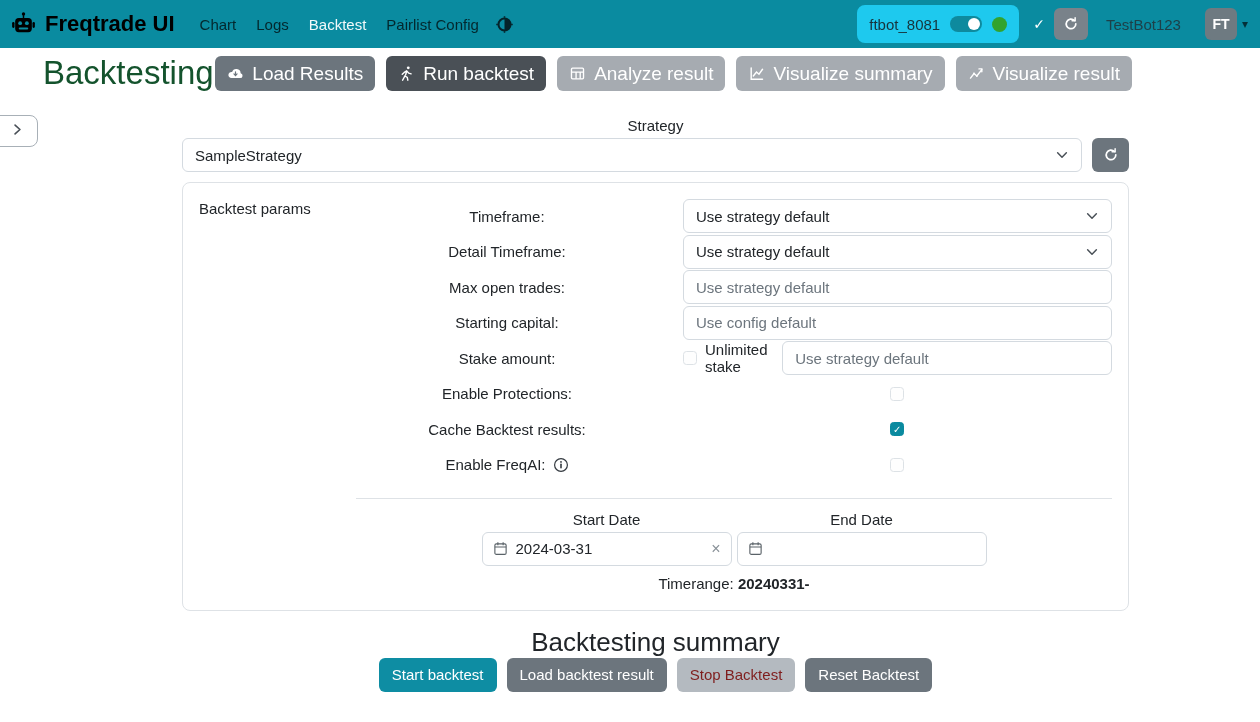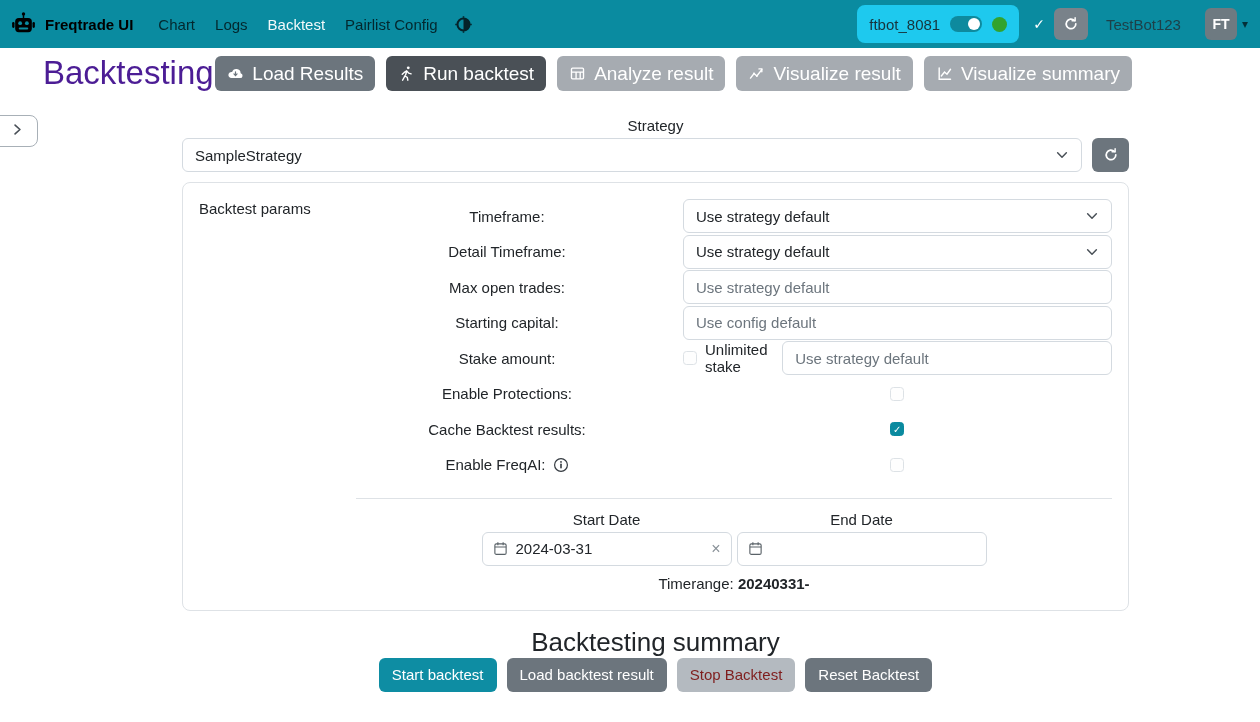--- a/index.html
+++ b/index.html
@@ -1,21 +1,21 @@
 <!DOCTYPE html>
 <html><head>
 <meta charset="utf-8">
 <style>
   * { margin:0; padding:0; box-sizing:border-box; }
   html,body { width:1260px; height:722px; background:#fff; overflow:hidden;
     font-family:"Liberation Sans","DejaVu Sans",sans-serif; font-size:15px; color:#212529; }
 
   
   .navbar { height:48px; background:#0a8ba0; display:flex; align-items:center; padding:0 12px 0 10px; }
-  .brand { display:flex; align-items:center; gap:8px; color:#000; font-size:15px; font-weight:600;text-align:center; }
+  .brand { display:flex; align-items:center; gap:8px; color:#000; font-size:22px; font-weight:600;text-align:center; }
   .brand svg { display:block; }
   .nav-links { display:flex; align-items:center; margin-left:15px; }
   .nav-link { padding:8px 10px; color:rgba(0,0,0,.72); cursor:pointer; }
   .nav-link.active { color:rgba(255,255,255,.95); }
   .theme-toggle { color:#05232a; margin-left:6px; cursor:pointer; display:flex; align-items:center; }
   .nav-right { margin-left:auto; display:flex; align-items:center; }
   .bot-badge { background:#1ec9ee; border-radius:8px; height:38px; display:flex; align-items:center;
     gap:10px; padding:0 12px; cursor:pointer; }
   .bot-name { color:#17343c; font-size:15px; }
   .switch { width:32px; height:16px; background:#0e8a9e; border-radius:8px; position:relative; cursor:pointer; }
@@ -24,21 +24,21 @@
   .nav-check { color:#fff; font-size:14px; margin:0 9px 0 14px; }
   .nav-refresh { width:34px; height:32px; border:none; border-radius:6px; background:#79828a; color:#fff;
     display:flex; align-items:center; justify-content:center; cursor:pointer; }
   .nav-user { color:#1d4049; margin:0 24px 0 18px; }
   .avatar { width:32px; height:32px; border-radius:6px; background:#6e7a81; color:#fff; font-weight:600;
     display:flex; align-items:center; justify-content:center; font-size:14px; cursor:pointer; }
   .caret { color:rgba(0,0,0,.65); font-size:12px; margin-left:5px; cursor:pointer; }
 
   
   .header-row { display:flex; align-items:flex-start; margin:7px 128px 0 43px; }
-  .page-title { font-size:33px; font-weight:400; color:#4c1d95; line-height:1.1; }
+  .page-title { font-size:33px; font-weight:400; color:#14532d; line-height:1.1; }
   .header-actions { margin-left:auto; display:flex; gap:11px; margin-top:1px; }
   .hbtn { height:35px; border:none; border-radius:6px; background:#6c757d; color:#fff; font-size:19px;
     font-family:inherit; display:flex; align-items:center; gap:8px; padding:0 12px; cursor:pointer; }
   .hbtn.active { background:#4a5056; }
   .hbtn.disabled { background:#a6abb1; cursor:default; }
   .hbtn svg { display:block; }
 
   
   .sidebar-toggle { position:absolute; left:-10px; top:115px; width:48px; height:32px; background:#fff;
     border:1px solid #a8b0b7; border-radius:8px; color:#495057; display:flex; align-items:center;
@@ -171,36 +171,36 @@
         <svg width="17" height="17" viewBox="0 0 24 24" fill="none" stroke="#fff" stroke-width="1.9">
           <rect x="3.5" y="4.5" width="17" height="15" rx="1.5"></rect>
             <path d="M3.5 10h17M10 10v9.5M15.8 10v9.5"></path>
         </svg>
       </span>
       <span>Analyze result</span>
     </button>
     <button class="hbtn disabled">
       <span>
         <svg width="17" height="17" viewBox="0 0 24 24" fill="none" stroke="#fff" stroke-width="2" stroke-linecap="round">
+          <path d="M4.5 4v16h16"></path>
+            <path d="M7.5 15.5l4.5-5.5 3.5 3 5-7"></path>
+        </svg>
+      </span>
+      <span>Visualize summary</span>
+    </button>
+    <button class="hbtn disabled">
+      <span>
+        <svg width="17" height="17" viewBox="0 0 24 24" fill="none" stroke="#fff" stroke-width="2" stroke-linecap="round">
           <path d="M3.5 18.5l5-6.5 4 3.5 7-9"></path>
             <path d="M15.5 5.5h4v4"></path>
           <circle cx="8.5" cy="12" r="1.3" fill="#fff" stroke="none"></circle>
             <circle cx="12.5" cy="15.5" r="1.3" fill="#fff" stroke="none"></circle>
         </svg>
       </span>
       <span>Visualize result</span>
-    </button>
-    <button class="hbtn disabled">
-      <span>
-        <svg width="17" height="17" viewBox="0 0 24 24" fill="none" stroke="#fff" stroke-width="2" stroke-linecap="round">
-          <path d="M4.5 4v16h16"></path>
-            <path d="M7.5 15.5l4.5-5.5 3.5 3 5-7"></path>
-        </svg>
-      </span>
-      <span>Visualize summary</span>
     </button>
   </div>
 </div>
 
 <button class="sidebar-toggle">
   <span>
     <svg width="13" height="13" viewBox="0 0 16 16" fill="none" stroke="currentColor" stroke-width="2" stroke-linecap="round" stroke-linejoin="round">
         <path d="M5 2.5l6 5.5-6 5.5"></path>
       </svg>
   </span>

